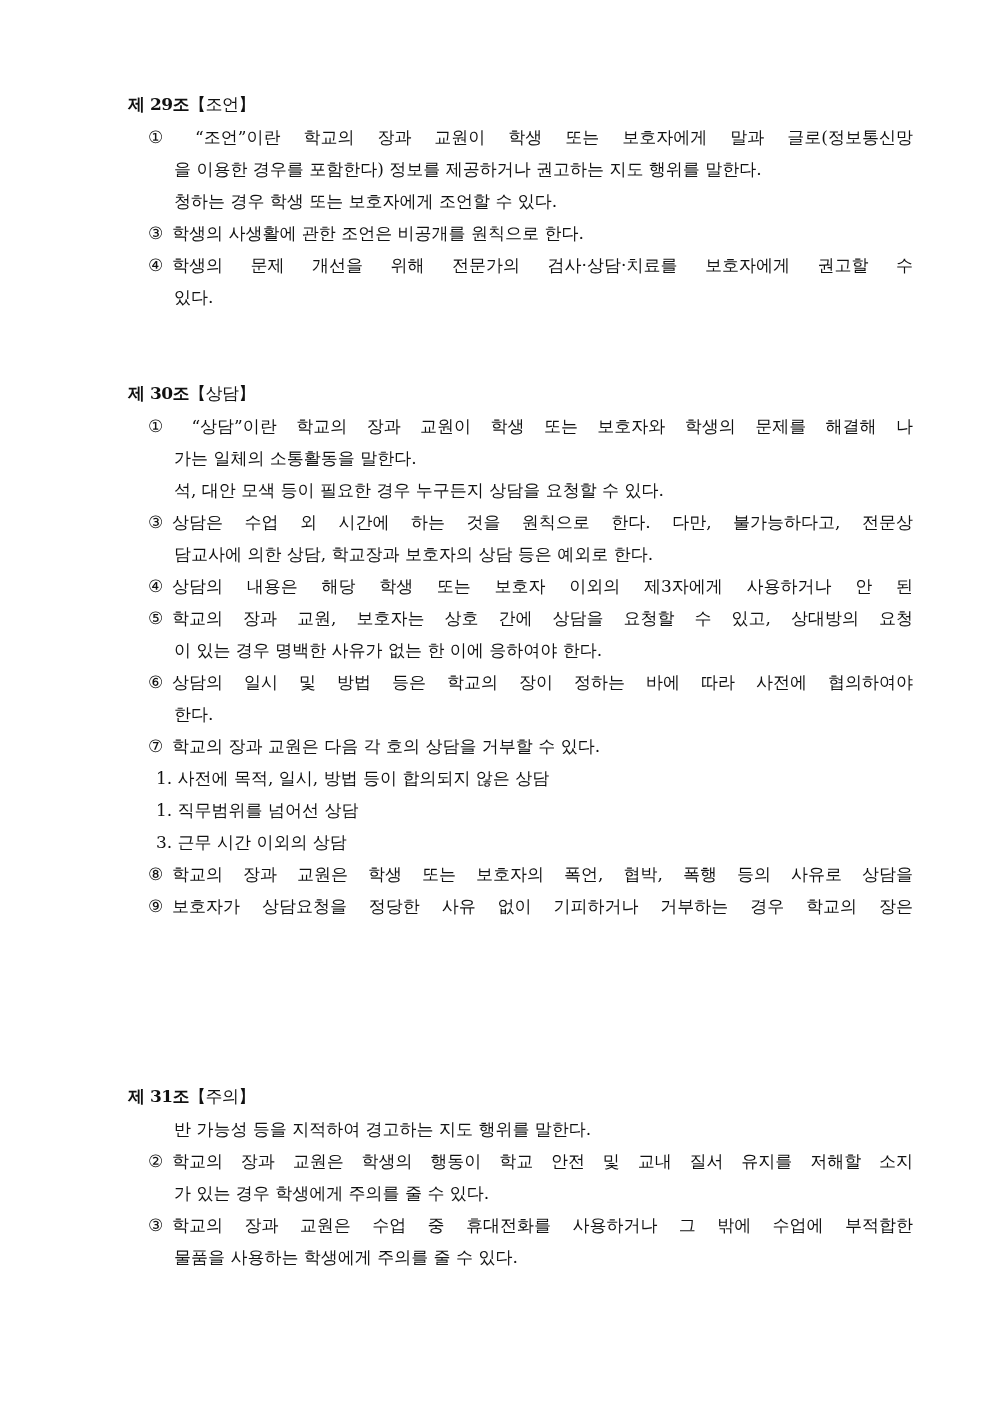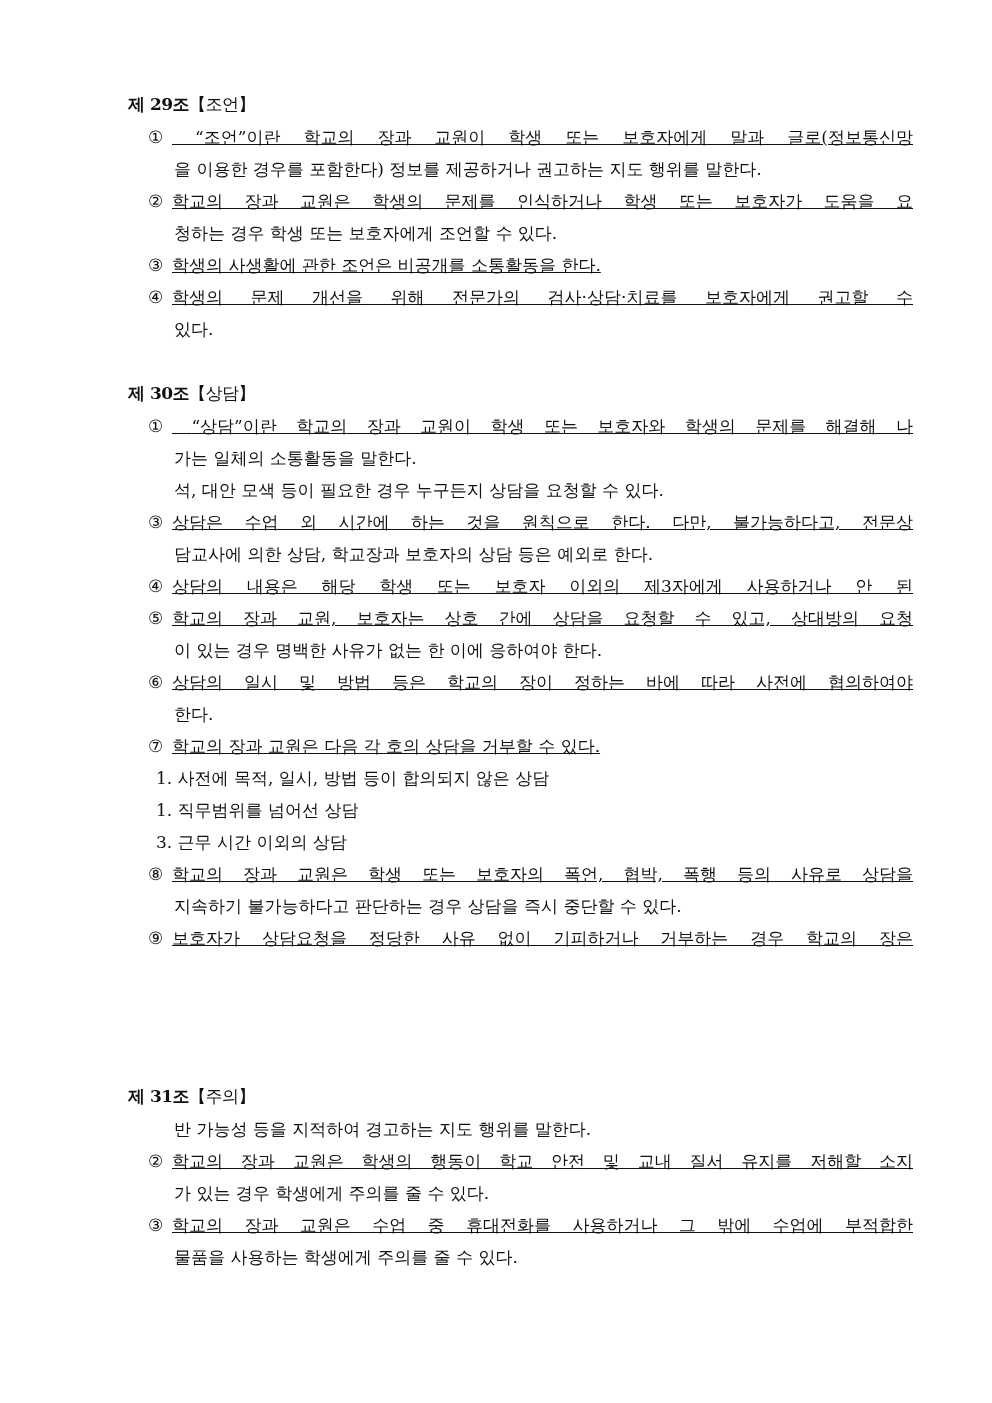--- a/index.html
+++ b/index.html
@@ -14,40 +14,39 @@
     font-size: 17px; line-height: 22px; height: 22px; white-space: nowrap;
     letter-spacing: -0.5px;
   }
   .art-title .num { font-weight: bold; }
   .line {
     position: relative; font-size: 17px; line-height: 32px; height: 32px;
     white-space: nowrap; text-align: justify; text-align-last: justify;
     letter-spacing: 0px;
   }
   .line.last { text-align-last: left; }
-  .l1 { margin-left: 20px; width: 765px; text-decoration: underline; }
+  .l1 { margin-left: 20px; width: 765px; }
   .l2 { margin-left: 46px; width: 739px; }
   .sub { margin-left: 28px; width: 740px; text-align-last: left; }
   .mark { display: inline-block; width: 24px; }
 </style>
 </head>
 <body>
 
 <div class="page">
 
   <div class="article" style="top:93px;">
     <div class="art-title">
       <span class="num">제 29조</span><span>【조언】</span>
     </div>
     <div style="height:6px"></div>
     <div class="line l1"><span class="mark">①</span> <span>“조언”이란 학교의 장과 교원이 학생 또는 보호자에게 말과 글로(정보통신망</span></div>
     <div class="line l2 last">을 이용한 경우를 포함한다) 정보를 제공하거나 권고하는 지도 행위를 말한다.</div>
-    <div class="line l1"><span class="mark">②</span><span>학교의 장과 교원은 학생의 문제를 인식하거나 학생 또는 보호자가 도움을 요</span></div>
     <div class="line l2 last">청하는 경우 학생 또는 보호자에게 조언할 수 있다.</div>
-    <div class="line l1 last"><span class="mark">③</span><span>학생의 사생활에 관한 조언은 비공개를 소통활동을 한다.</span></div>
+    <div class="line l1 last"><span class="mark">③</span><span>학생의 사생활에 관한 조언은 비공개를 원칙으로 한다.</span></div>
     <div class="line l1"><span class="mark">④</span><span>학생의 문제 개선을 위해 전문가의 검사·상담·치료를 보호자에게 권고할 수</span></div>
     <div class="line l2 last">있다.</div>
   </div>
 
   <div class="article" style="top:382px;">
     <div class="art-title">
       <span class="num">제 30조</span><span>【상담】</span>
     </div>
     <div style="height:6px"></div>
     <div class="line l1"><span class="mark">①</span> <span>“상담”이란 학교의 장과 교원이 학생 또는 보호자와 학생의 문제를 해결해 나</span></div>
@@ -58,21 +57,20 @@
     <div class="line l1"><span class="mark">④</span><span>상담의 내용은 해당 학생 또는 보호자 이외의 제3자에게 사용하거나 안 된</span></div>
     <div class="line l1"><span class="mark">⑤</span><span>학교의 장과 교원, 보호자는 상호 간에 상담을 요청할 수 있고, 상대방의 요청</span></div>
     <div class="line l2 last">이 있는 경우 명백한 사유가 없는 한 이에 응하여야 한다.</div>
     <div class="line l1"><span class="mark">⑥</span><span>상담의 일시 및 방법 등은 학교의 장이 정하는 바에 따라 사전에 협의하여야</span></div>
     <div class="line l2 last">한다.</div>
     <div class="line l1 last"><span class="mark">⑦</span><span>학교의 장과 교원은 다음 각 호의 상담을 거부할 수 있다.</span></div>
     <div class="line sub">1. 사전에 목적, 일시, 방법 등이 합의되지 않은 상담</div>
     <div class="line sub">1. 직무범위를 넘어선 상담</div>
     <div class="line sub">3. 근무 시간 이외의 상담</div>
     <div class="line l1"><span class="mark">⑧</span><span>학교의 장과 교원은 학생 또는 보호자의 폭언, 협박, 폭행 등의 사유로 상담을</span></div>
-    <div class="line l2 last">지속하기 불가능하다고 판단하는 경우 상담을 즉시 중단할 수 있다.</div>
     <div class="line l1"><span class="mark">⑨</span><span>보호자가 상담요청을 정당한 사유 없이 기피하거나 거부하는 경우 학교의 장은</span></div>
   </div>
 
   <div class="article" style="top:1085px;">
     <div class="art-title">
       <span class="num">제 31조</span><span>【주의】</span>
     </div>
     <div style="height:6px"></div>
     <div class="line l2 last">반 가능성 등을 지적하여 경고하는 지도 행위를 말한다.</div>
     <div class="line l1"><span class="mark">②</span><span>학교의 장과 교원은 학생의 행동이 학교 안전 및 교내 질서 유지를 저해할 소지</span></div>

